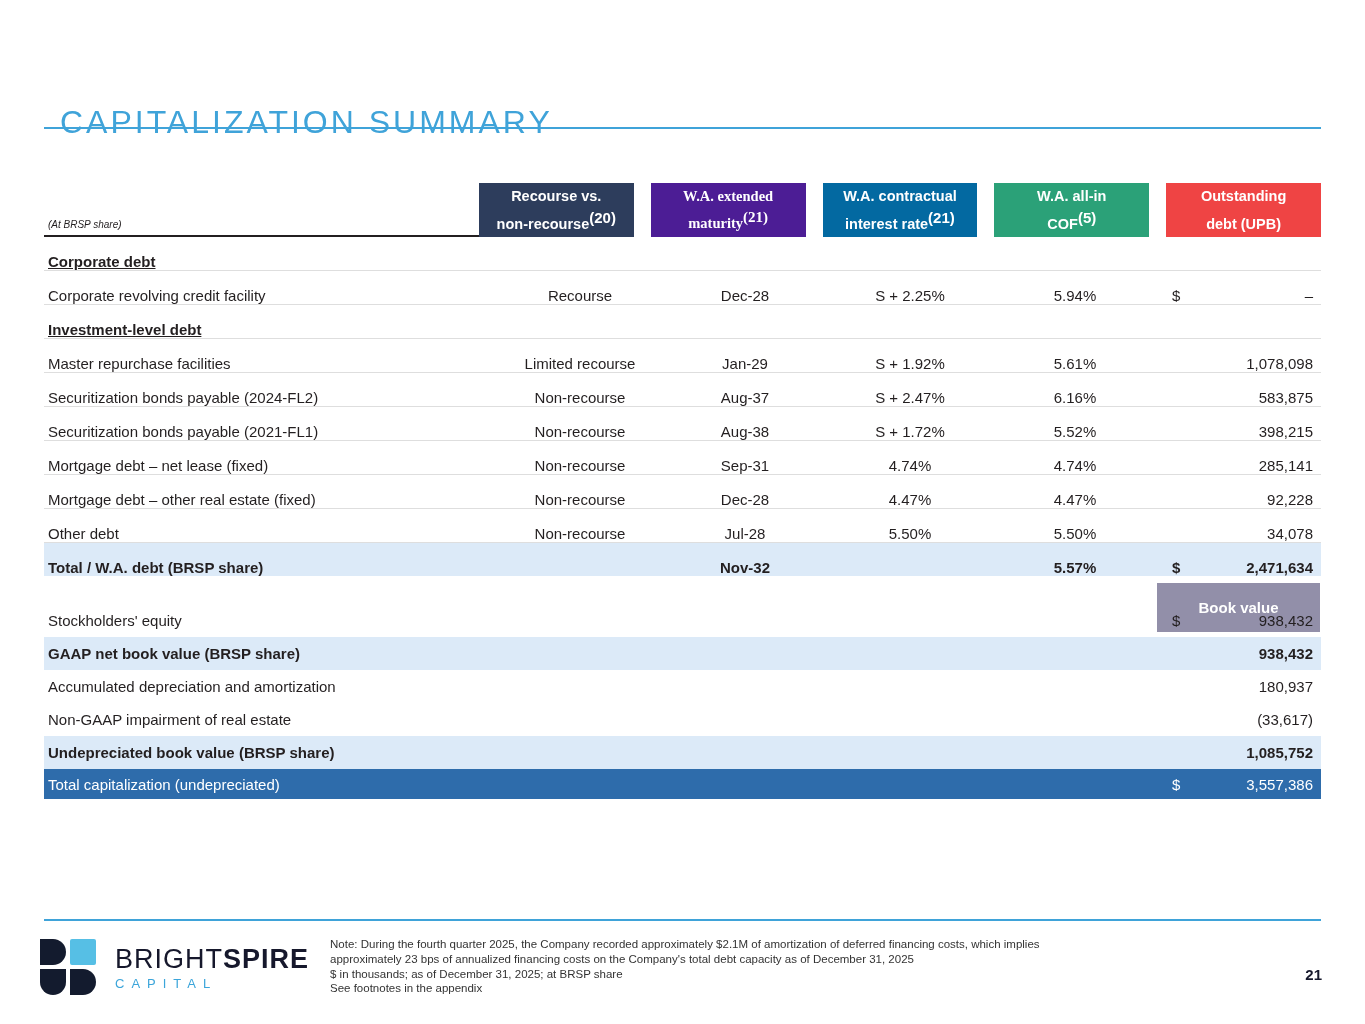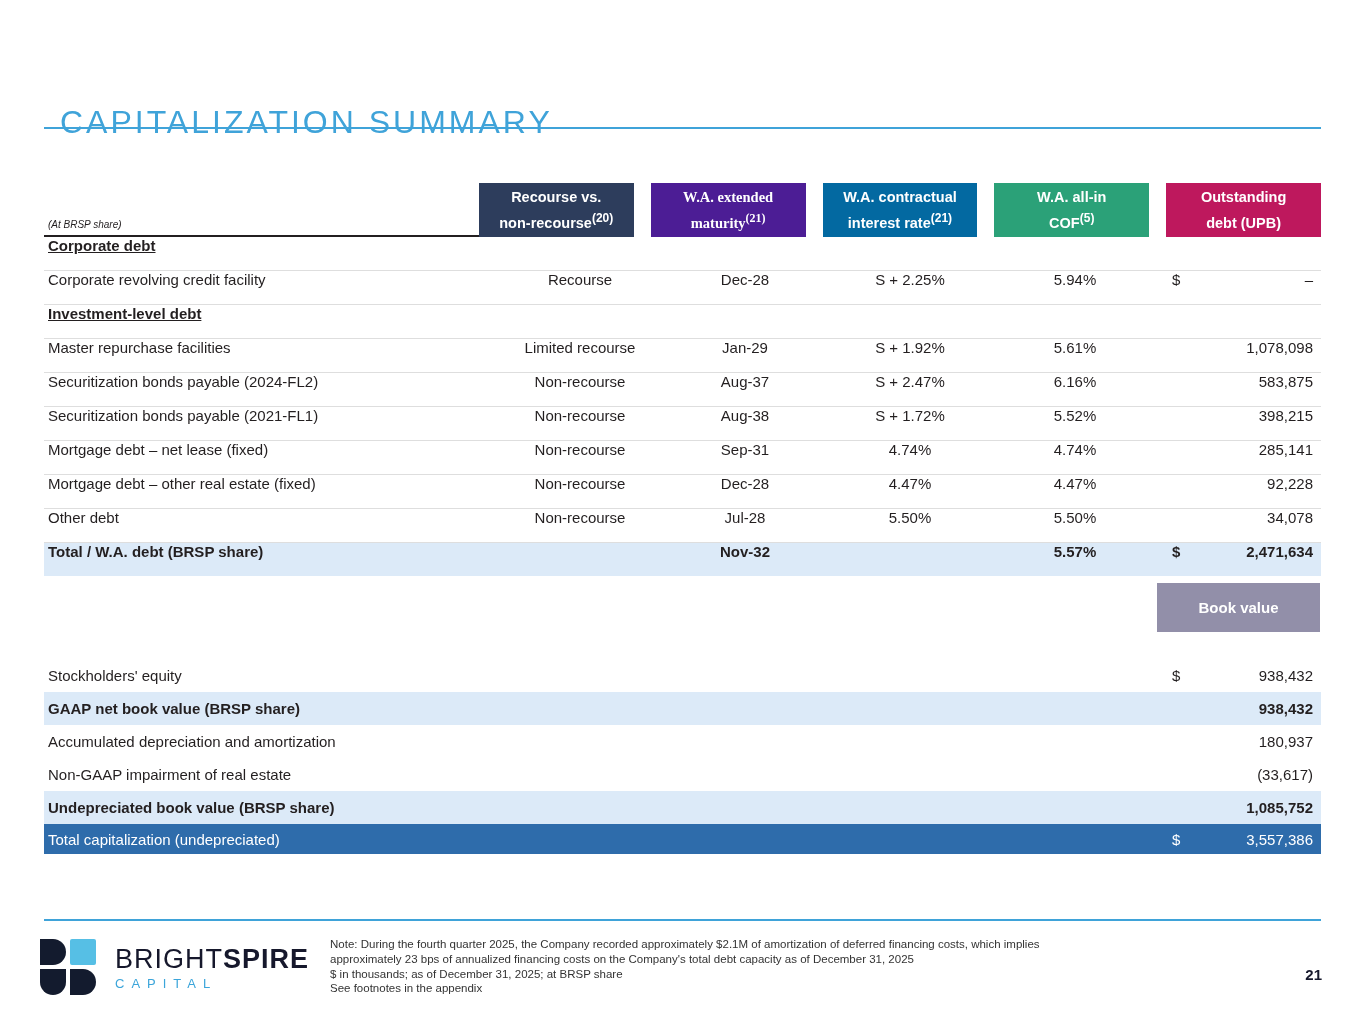--- a/index.html
+++ b/index.html
@@ -23,42 +23,42 @@
     width:455px; box-sizing:border-box; border-bottom:2px solid #231f20;
     display:flex; align-items:flex-end;
   }
   .at-share { font-style:italic; font-size:10px; padding:0 0 5px 4px; }
   .hcell {
     width:162px; margin-right:17px; box-sizing:border-box;
     color:#ffffff; font-weight:700; font-size:14.5px; line-height:21px;
     text-align:center; display:flex; flex-direction:column; justify-content:center;
   }
   .hcell:last-child { margin-right:0; }
-  .hcell .sup { font-size:12px; vertical-align:super; font-weight:700; }
+  .hcell .sup { font-size:15px; vertical-align:super; font-weight:700; }
   .hc-recourse { background:#2d3d5c; }
   .hc-maturity { background:#4c1d95;font-family:Liberation Serif, serif; }
   .hc-rate     { background:#0369a1; }
   .hc-cof      { background:#2ba178; }
-  .hc-debt     { background:#be185d; }
-
-  .trow { display:flex; height:33px; align-items:flex-start; font-size:15px; border-bottom:1px solid #dedede; }
+  .hc-debt     { background:#ef4444; }
+
+  .trow { display:flex; height:33px; align-items:flex-end; font-size:15px; border-bottom:1px solid #dedede; }
   .trow.section { font-weight:700; }
   .trow.section .sect-label { text-decoration:underline; }
   .trow.total { background:#dceaf8; font-weight:700; border-bottom:none; }
   .c-label { width:455px; box-sizing:border-box; padding-left:4px; }
   .c-mid   { width:165px; box-sizing:border-box; padding-right:3px; text-align:center; }
   .c-amt   { width:162px; box-sizing:border-box; display:flex; justify-content:space-between; padding:0 8px 0 13px; }
 
   
   .bv-header {
     position:absolute; left:1157px; top:583px; width:163px; height:49px;
     background:#928fa9; color:#fff; font-weight:700; font-size:15px;
     display:flex; align-items:center; justify-content:center;
   }
-  .book-table { position:absolute; left:44px; top:659px; width:1277px; }
+  .book-table { position:absolute; left:44px; top:604px; width:1277px; }
   .brow { display:flex; height:33px; align-items:center; font-size:15px; }
   .brow .c-label { flex:1; }
   .brow.subtotal { background:#dceaf8; font-weight:700; }
   .brow.grandtotal { background:#2e6cab; color:#ffffff; font-weight:400; height:30px; margin-top:0; }
 
   
   .footer-rule { position:absolute; left:44px; top:919px; width:1277px; height:2px; background:#3fa3d9; }
   .logo { position:absolute; left:40px; top:939px; display:flex; align-items:center; gap:17px; }
   .logo-mark { position:relative; width:58px; height:58px; }
   .lm { position:absolute; width:26px; height:26px; background:#131b2e; }

